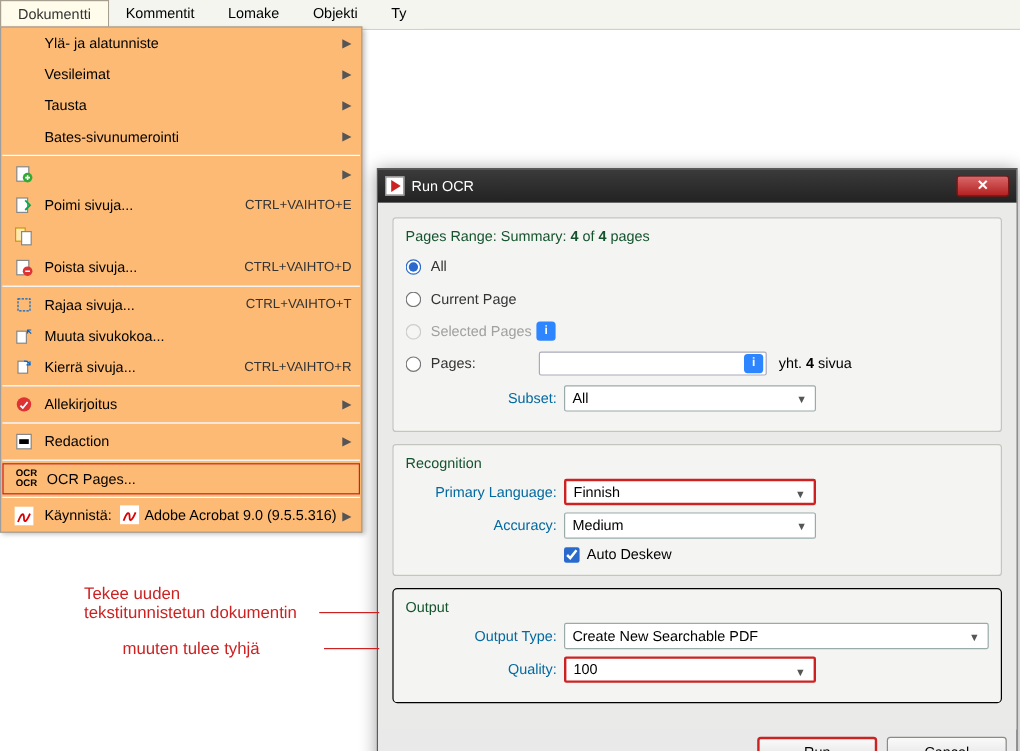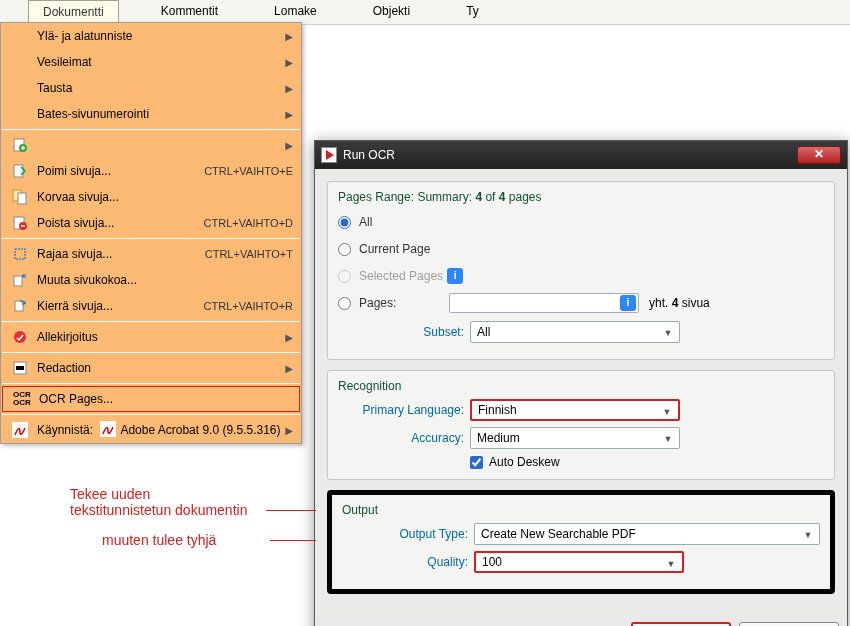--- a/index.html
+++ b/index.html
@@ -14,21 +14,20 @@
 }
 .menubar {
   display: flex;
   background: #f5f5f0;
   border-bottom: 1px solid #d0d0cc;
 }
 .menubar-item {
   padding: 4px 14px 4px 14px;
   background: #f5f5f0;
   cursor: default;
-  margin-left: 28px;
 }
 .menubar-item.active {
   border: 1px solid #a69f90;
   background: #fffcec;
   color: #333;
 }
 .dropdown {
   position: absolute;
   left: 0;
   top: 22px;
@@ -149,21 +148,21 @@
 .select .caret {
   position:absolute; right:4px; top:4px; width:14px; height:14px;
   display:flex; align-items:center; justify-content:center;
   color:#555; font-size:9px;
 }
 .select.red { border: 2px solid #c22; }
 .select.narrow { min-width: 210px; }
 .select.wide { flex:1; }
 .checkbox-row { display:flex; align-items:center; margin:6px 0 0 132px; }
 .checkbox-row input { accent-color:#296acc; margin-right:6px; }
-.group.output { border: 5px solid #000000; border-radius:4px; }
+.group.output { border: 1px solid #000000; border-radius:4px; }
 .button-row {
   display:flex; justify-content:flex-end; gap:8px;
   padding: 6px 8px 10px 8px;
 }
 .btn {
   width: 100px; height:26px;
   background: linear-gradient(#fafafa,#dcdcdc);
   border:1px solid #8a8a88;
   border-radius:3px;
   display:flex; align-items:center; justify-content:center;
@@ -237,21 +236,20 @@
       <div class="lbl">Poimi sivuja...</div>
       <div class="shortcut">CTRL+VAIHTO+E</div>
     </div>
     <div class="dropdown-row">
       <div class="icon">
         <svg width="16" height="16">
           <rect x="1" y="1" width="8" height="11" fill="#ffe9b3" stroke="#c90"></rect>
           <rect x="6" y="4" width="8" height="11" fill="#fff" stroke="#888"></rect>
         </svg>
       </div>
-      <div class="lbl">Korvaa sivuja...</div>
     </div>
     <div class="dropdown-row">
       <div class="icon">
         <svg width="16" height="16">
           <rect x="2" y="2" width="10" height="12" fill="#fff" stroke="#888"></rect>
           <circle cx="11" cy="11" r="4" fill="#d33"></circle>
           <path d="M9 11h4" stroke="#fff" stroke-width="1.3"></path>
         </svg>
       </div>
       <div class="lbl">Poista sivuja...</div>

